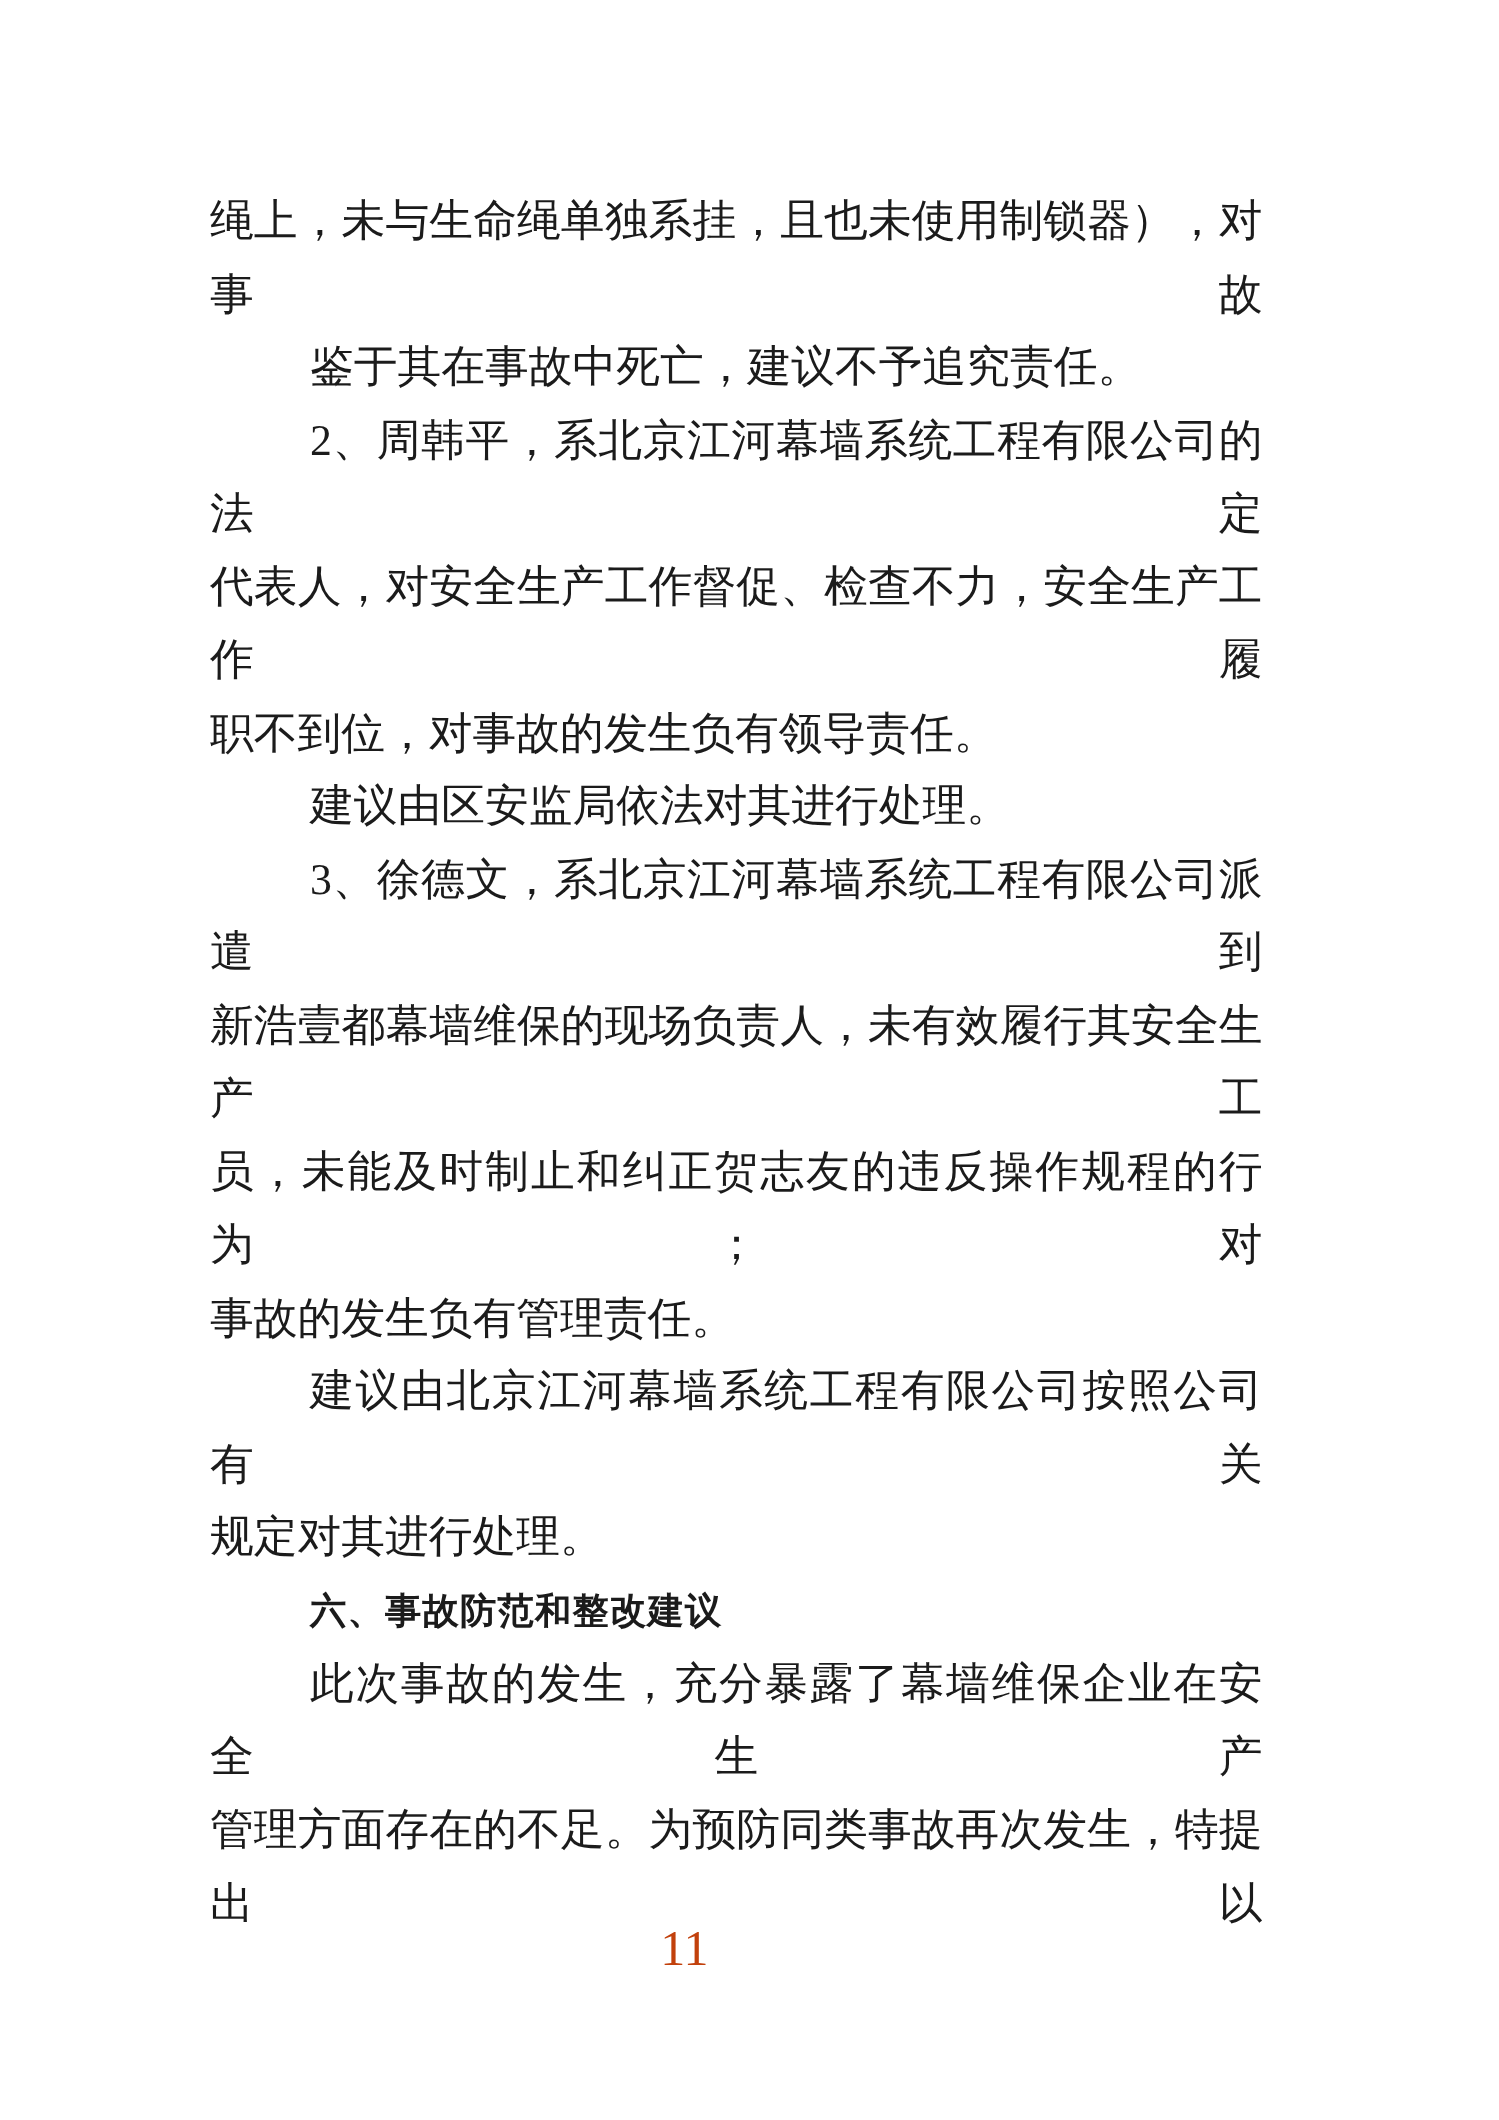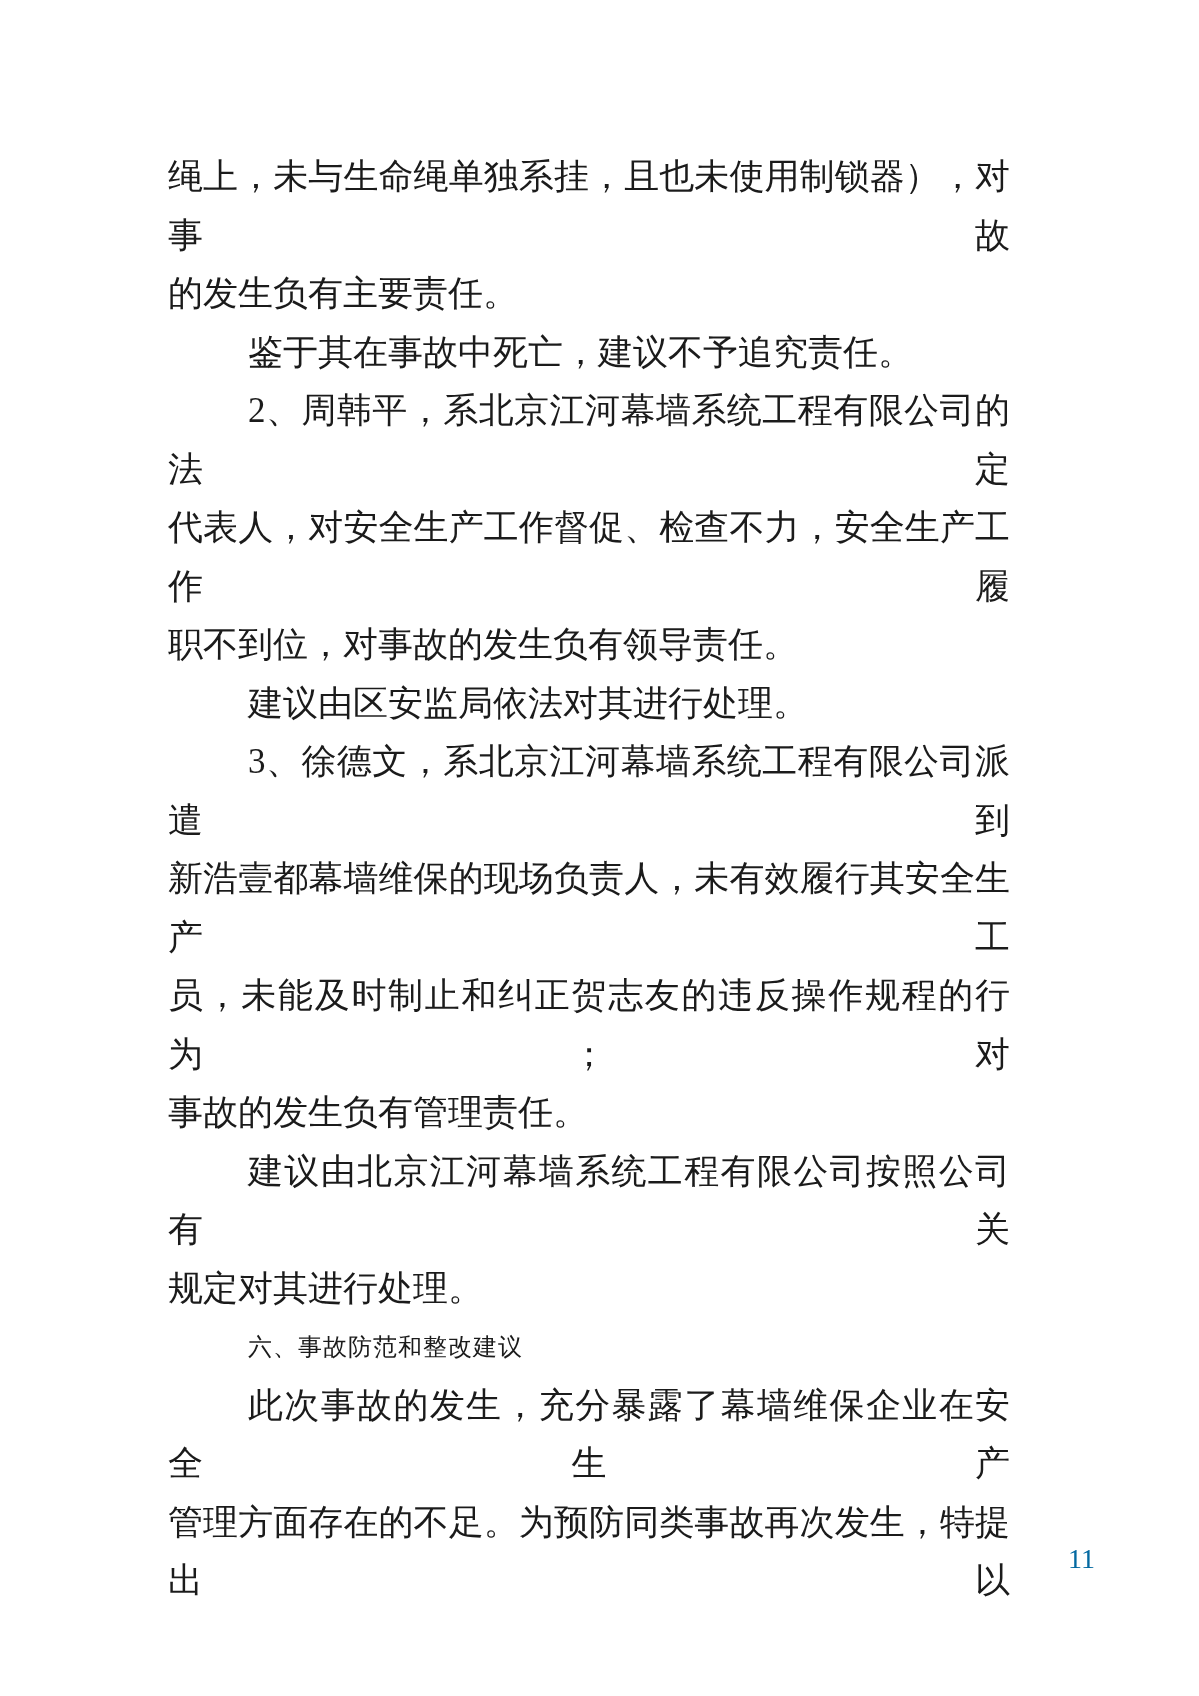--- a/index.html
+++ b/index.html
@@ -33,43 +33,42 @@
   .line.full {
     text-align-last: justify;
   }
   
   .line.ind {
     text-indent: 80px;
   }
   
   .line.head {
     font-family: "Liberation Sans", "DejaVu Sans", sans-serif;
-    font-weight: 400;
-    font-size: 24px;
+    font-weight: 700;
+    font-size: 29px;
     letter-spacing: 1px;
   }
   .pageno {
     position: absolute;
     top: 1542px;
     left: 0;
     width: 100%;
-    text-align: right;
-    font-size: 28px;
+    text-align: center;
+    font-size: 40px;
     line-height: 34px;
     font-family: "Liberation Serif", "DejaVu Serif", serif;
-    color: #0369a1;
+    color: #c2410c;
   }
 </style>
 </head>
 <body>
 
 <div class="page">
   <div class="textblock">
     <div class="line full">绳上，未与生命绳单独系挂，且也未使用制锁器），对事故</div>
-    <div class="line">的发生负有主要责任。</div>
     <div class="line ind">鉴于其在事故中死亡，建议不予追究责任。</div>
     <div class="line ind full">2、周韩平，系北京江河幕墙系统工程有限公司的法定</div>
     <div class="line full">代表人，对安全生产工作督促、检查不力，安全生产工作履</div>
     <div class="line">职不到位，对事故的发生负有领导责任。</div>
     <div class="line ind">建议由区安监局依法对其进行处理。</div>
     <div class="line ind full">3、徐德文，系北京江河幕墙系统工程有限公司派遣到</div>
     <div class="line full">新浩壹都幕墙维保的现场负责人，未有效履行其安全生产工</div>
     <div class="line full">员，未能及时制止和纠正贺志友的违反操作规程的行为；对</div>
     <div class="line">事故的发生负有管理责任。</div>
     <div class="line ind full">建议由北京江河幕墙系统工程有限公司按照公司有关</div>

